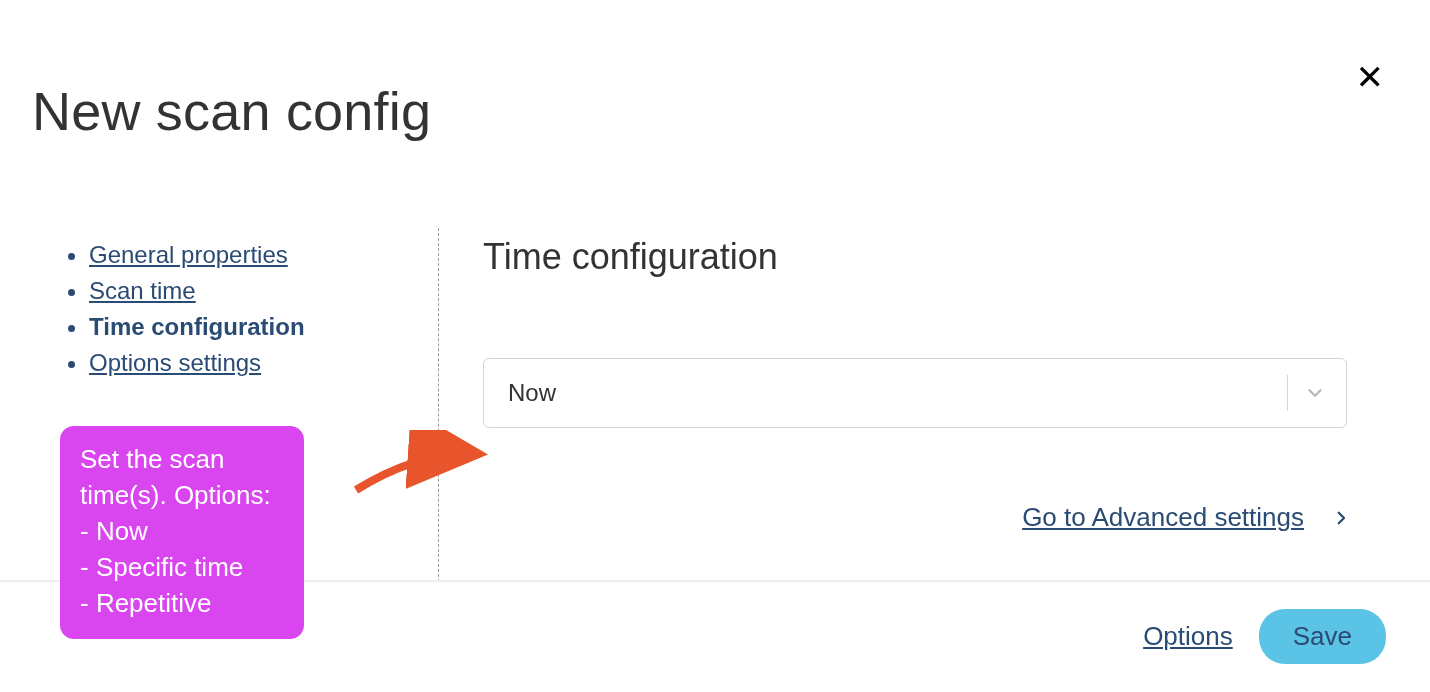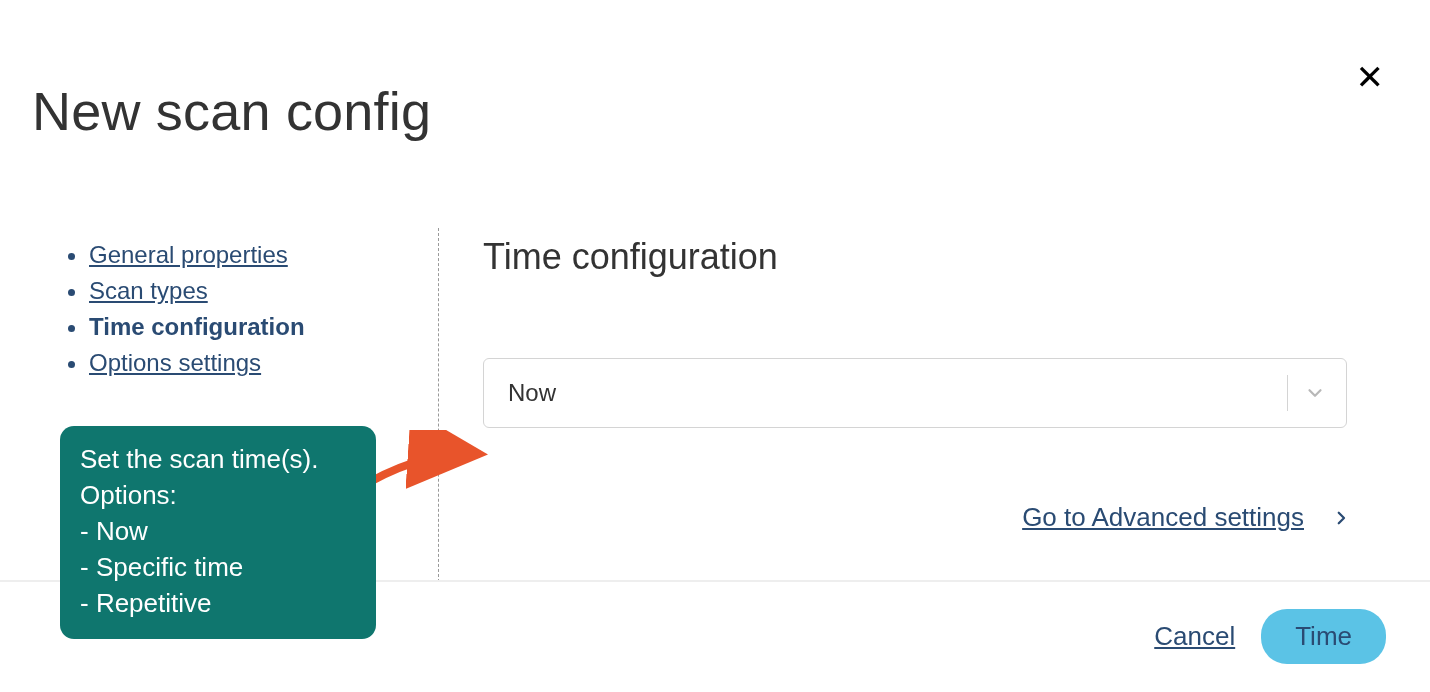--- a/index.html
+++ b/index.html
@@ -164,22 +164,22 @@
     border-radius: 26px;
     padding: 12px 34px;
     cursor: pointer;
   }
 
   
   .callout {
     position: absolute;
     left: 60px;
     top: 426px;
-    width: 316px;
-    background: #0f766e;
+    width: 244px;
+    background: #d946ef;
     color: #fff;
     border-radius: 14px;
     padding: 16px 20px 18px 20px;
     font-size: 26px;
     line-height: 1.38;
     z-index: 5;
   }
   .arrow {
     position: absolute;
     left: 350px;
@@ -198,21 +198,21 @@
 <div class="page-title">New scan config</div>
 
 <div class="body-row">
 
   <nav class="sidebar">
     <ul class="nav">
       <li>
         <a>General properties</a>
       </li>
       <li>
-        <a>Scan types</a>
+        <a>Scan time</a>
       </li>
       <li class="active">
         <span>Time configuration</span>
       </li>
       <li>
         <a>Options settings</a>
       </li>
     </ul>
   </nav>
 
@@ -238,22 +238,22 @@
             <polyline points="9 5 16 12 9 19"></polyline>
           </svg>
       </span>
     </div>
   </div>
 </div>
 
 <div class="footer-sep"></div>
 
 <div class="footer">
-  <button class="cancel">Cancel</button>
-  <button class="save">Time</button>
+  <button class="cancel">Options</button>
+  <button class="save">Save</button>
 </div>
 
 <div class="callout">
   <span style="white-space:pre-line;">Set the scan time(s). Options:
 - Now
 - Specific time
 - Repetitive</span>
 </div>
 <svg class="arrow" width="150" height="80">
   <defs>

